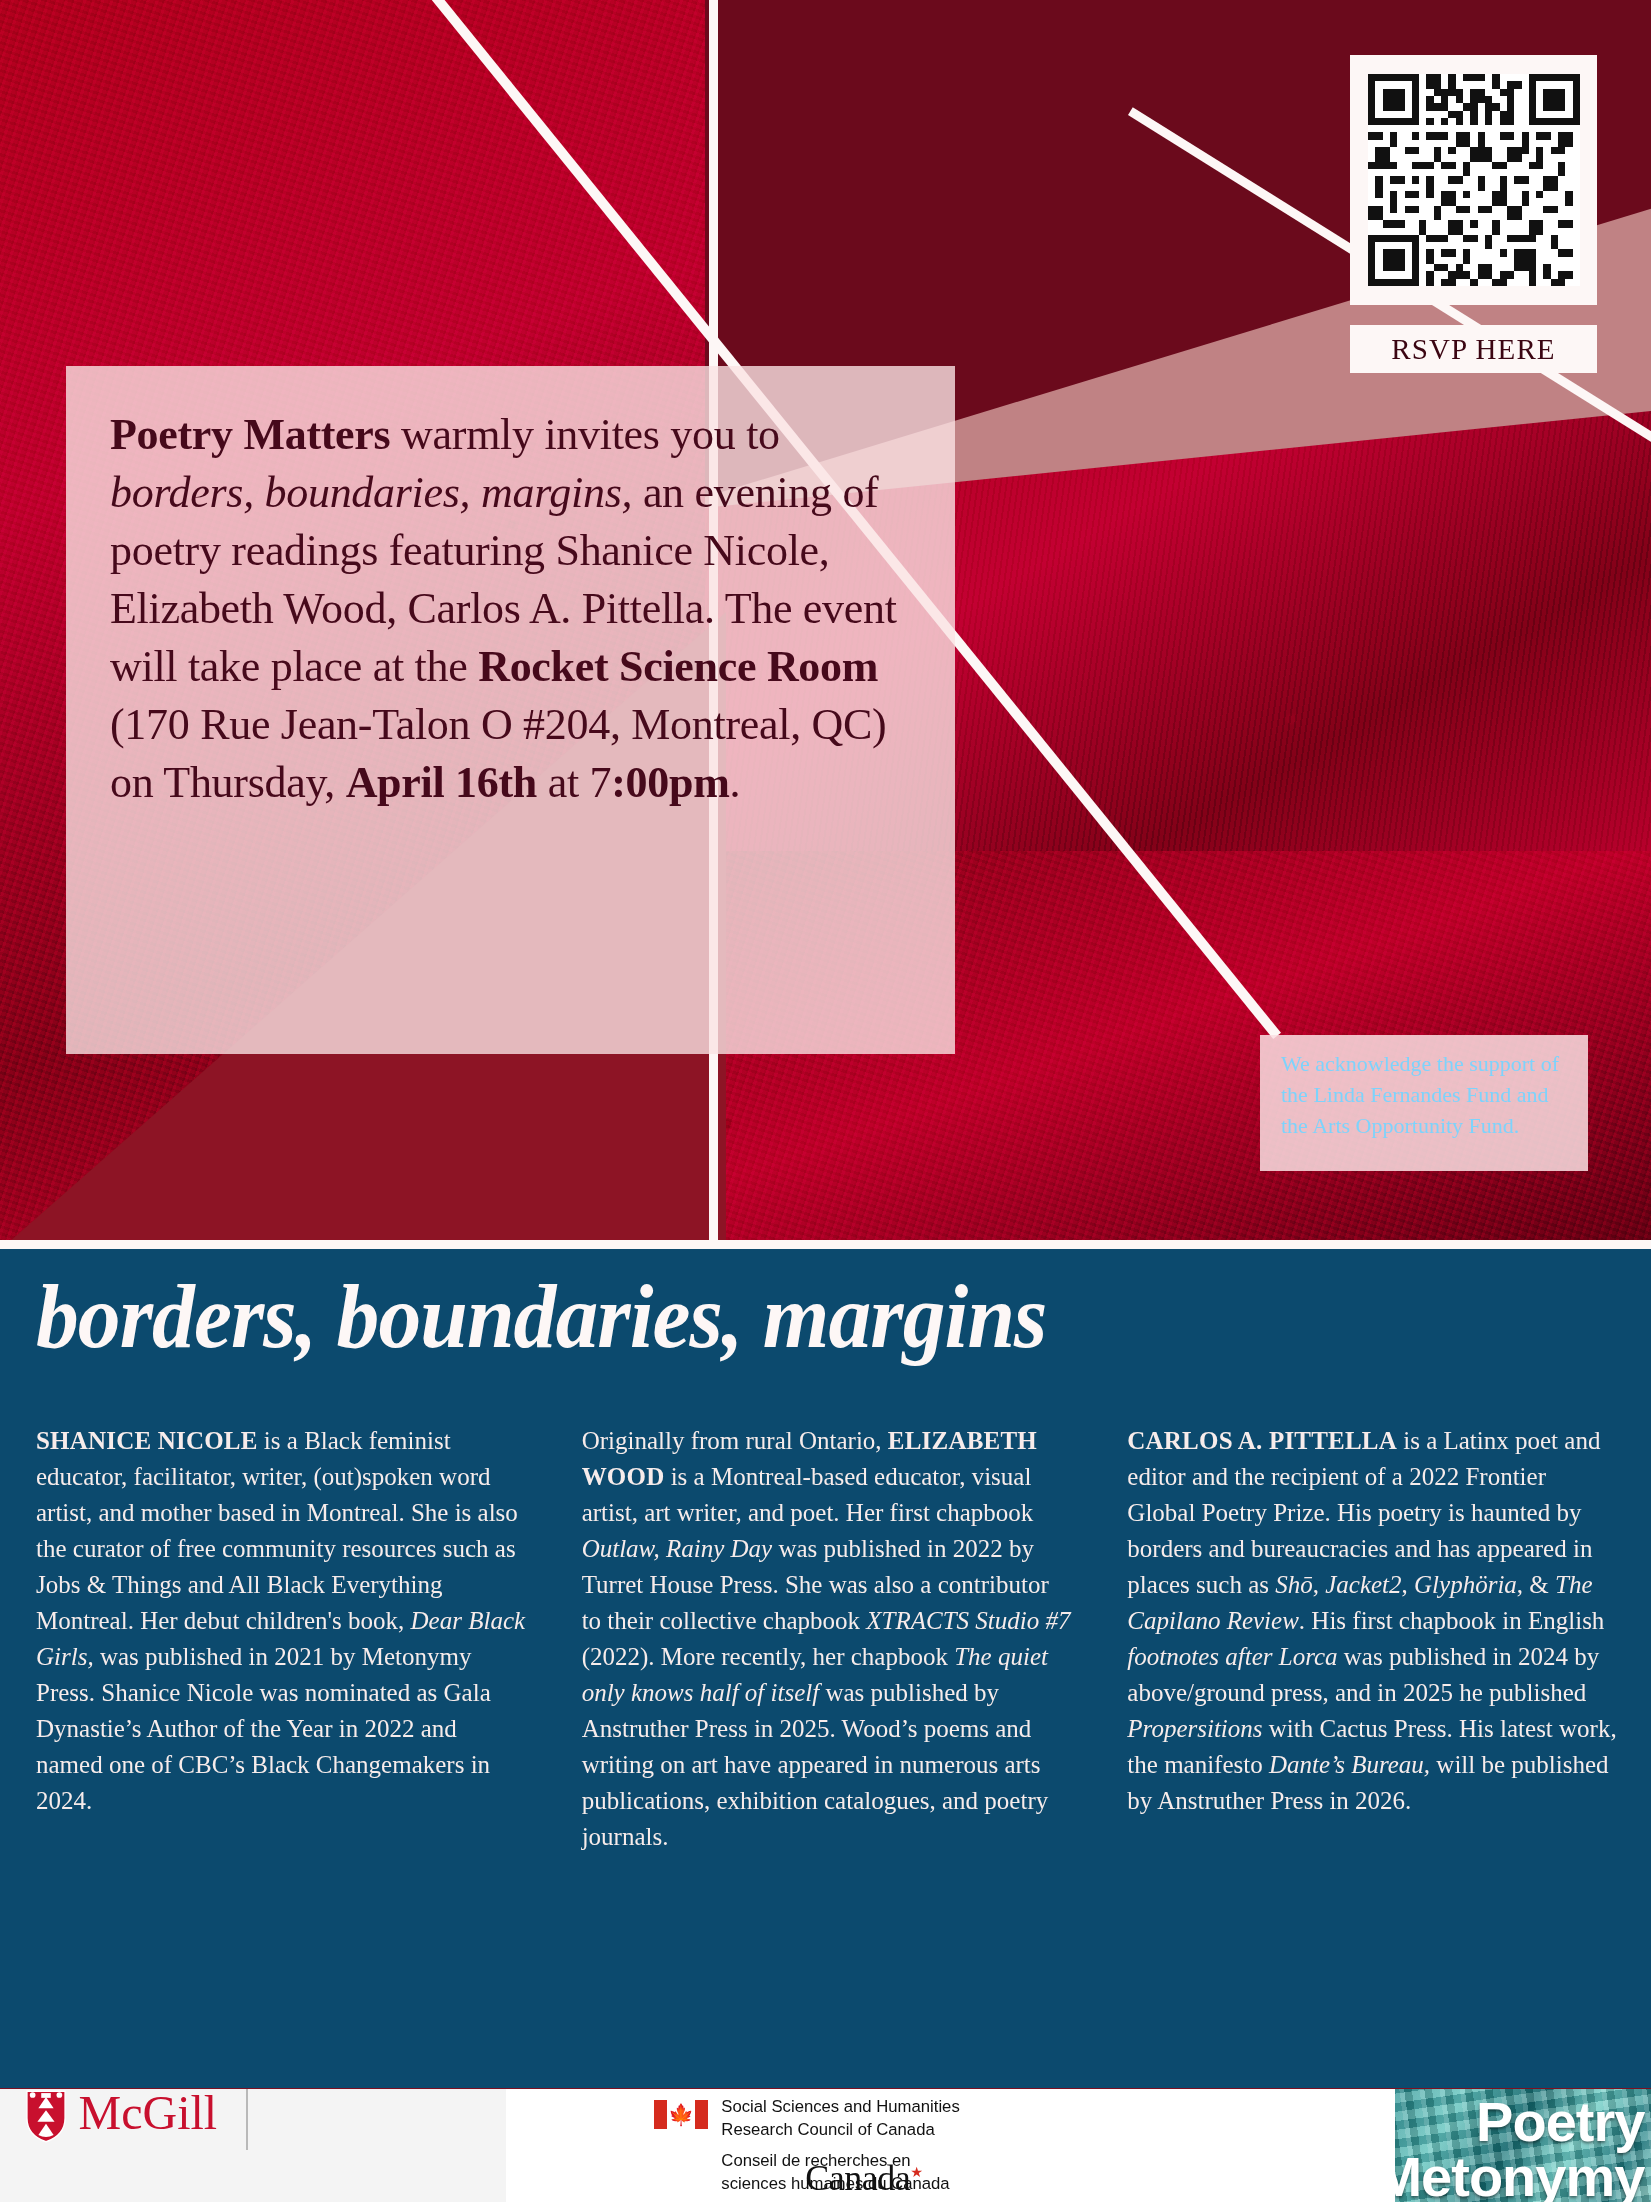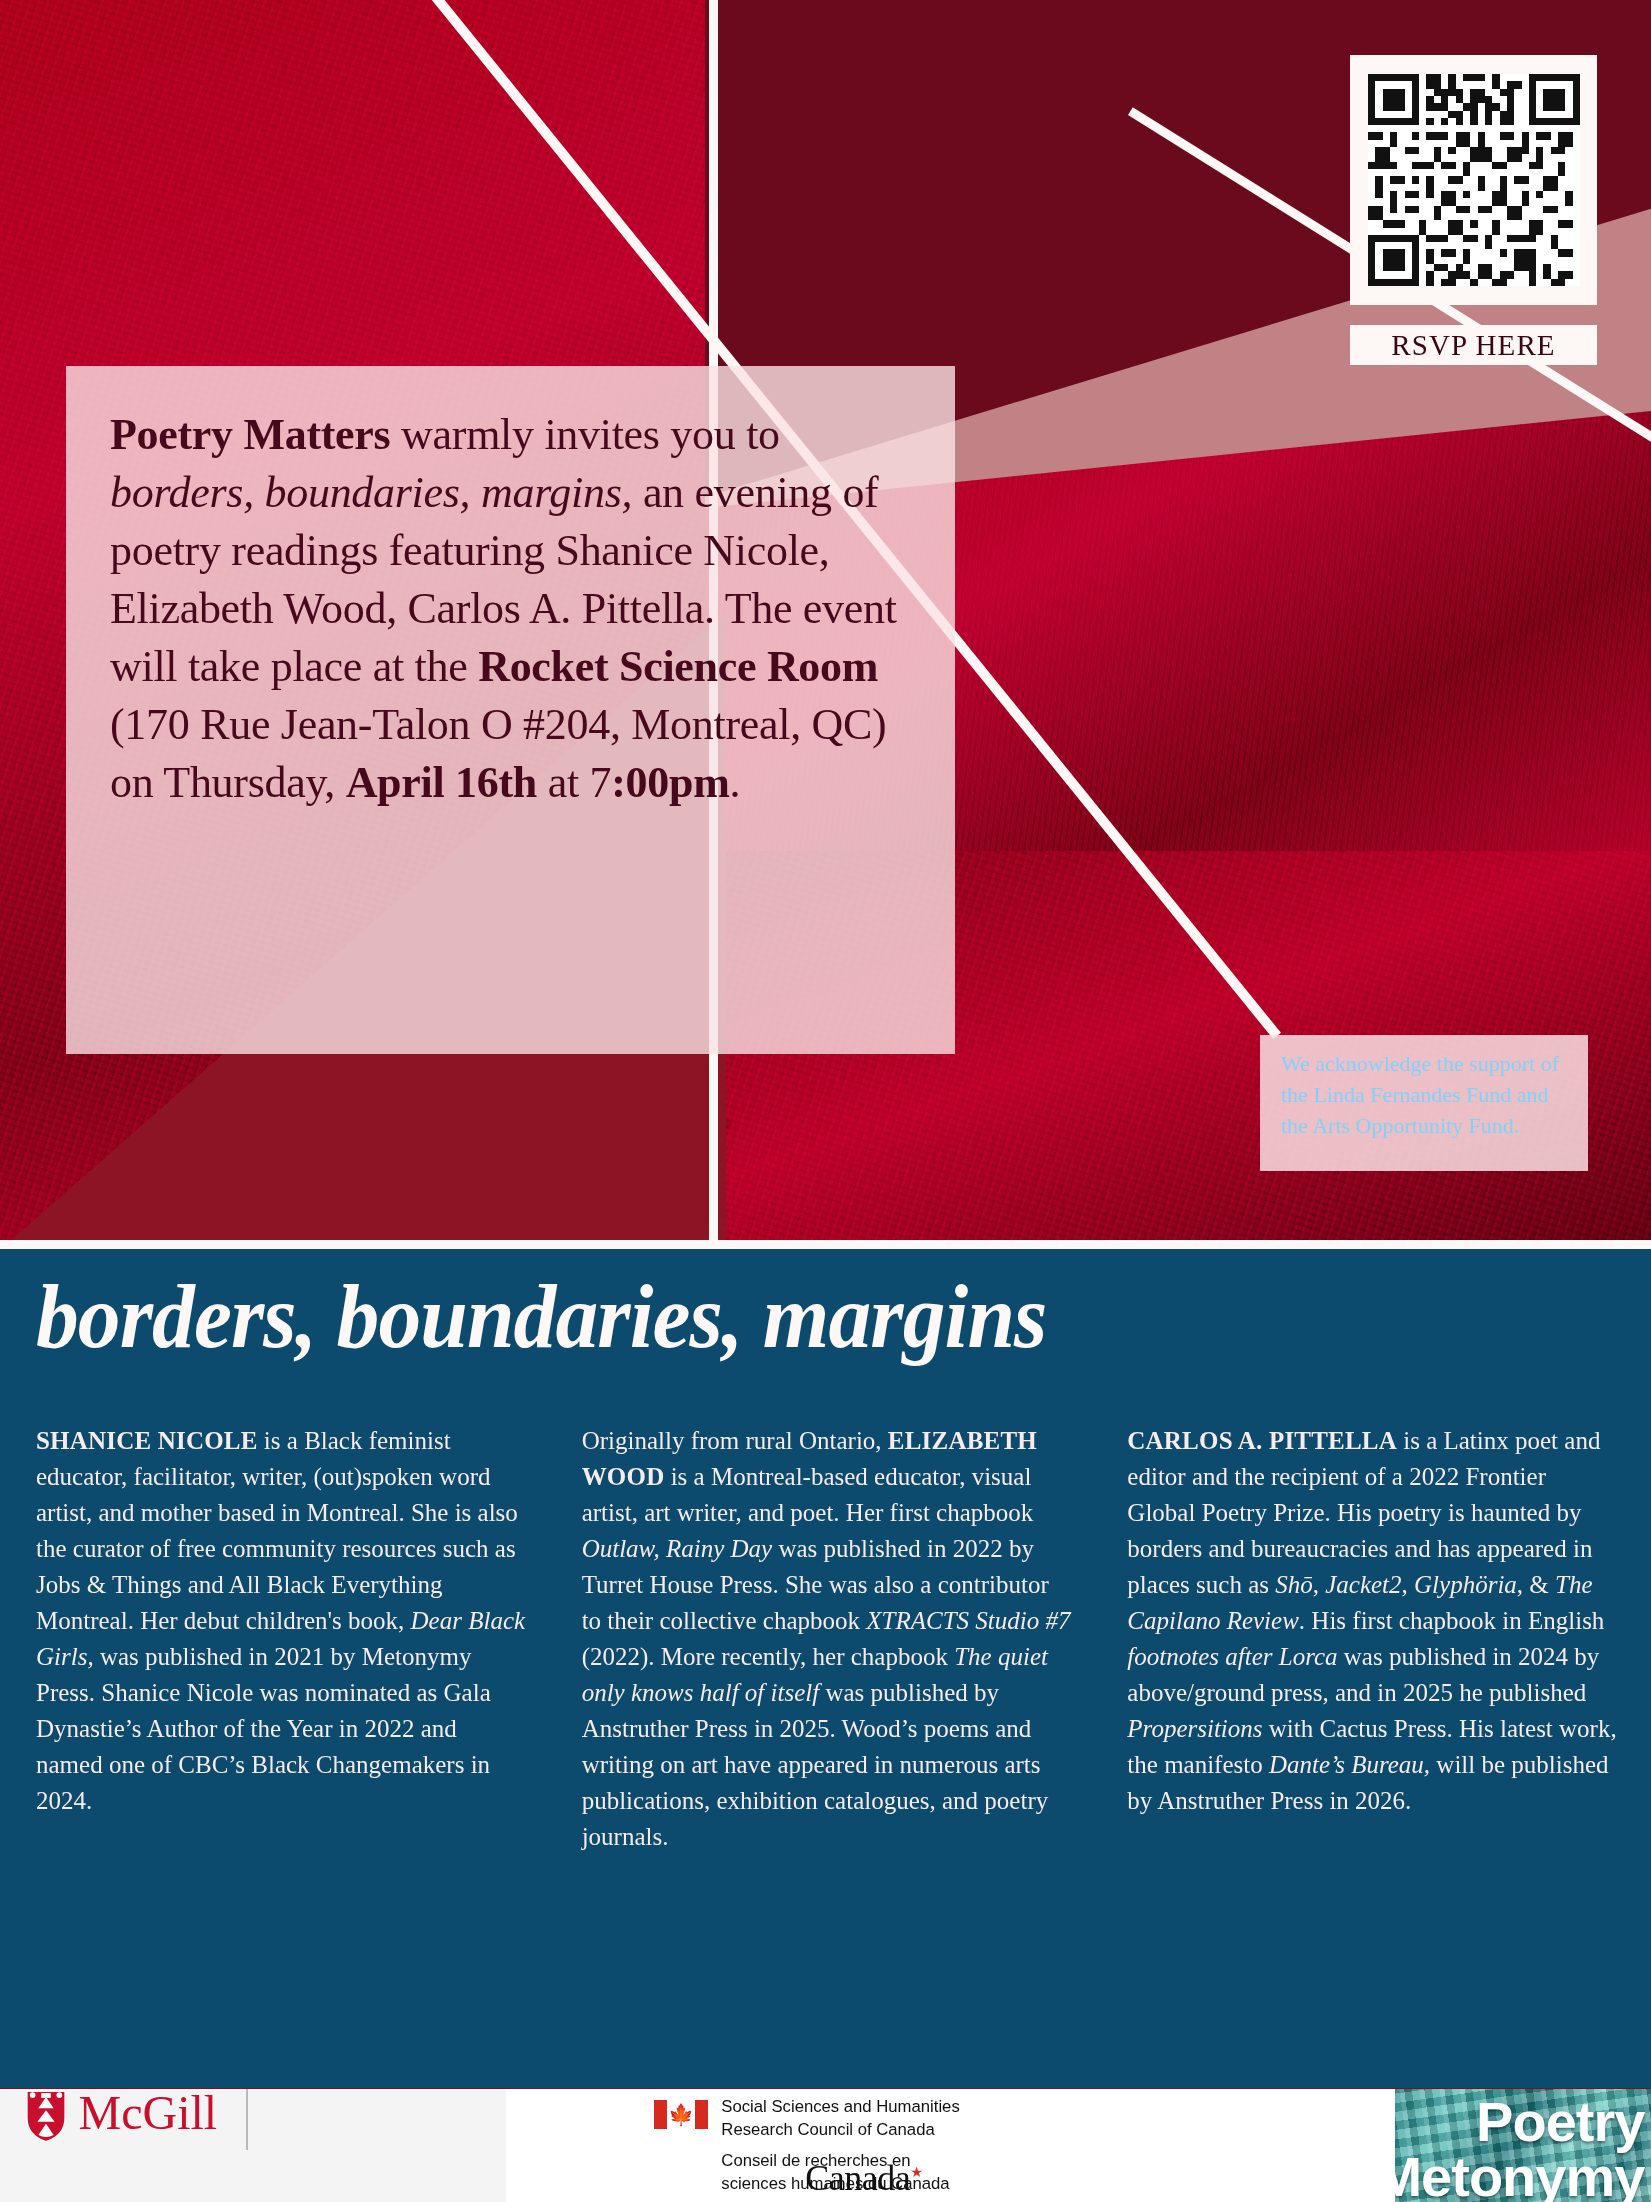--- a/index.html
+++ b/index.html
@@ -43,21 +43,21 @@
   .stripe-a{left:401px;top:-38px;width:9.6px;height:1386px;transform:rotate(-39deg);}
   .stripe-b{left:709px;top:-5.7px;width:8.6px;height:1271px;}
   .stripe-c{left:1128px;top:115px;width:8.6px;height:726px;transform:rotate(-58deg);}
   
   .topline{position:absolute;left:0;top:1240px;width:1652px;height:9.6px;background:#fdf7f6;}
 
   
   .qrwrap{position:absolute;left:1350px;top:55px;width:247px;height:250px;background:#fdf7f6;
      display:flex;align-items:center;justify-content:center;}
   .qr{width:212px;height:212px;display:block;}
-  .rsvp{position:absolute;left:1350px;top:325px;width:247px;height:40px;background:#fdf7f6;
+  .rsvp{position:absolute;left:1350px;top:325px;width:247px;height:48px;background:#fdf7f6;
      display:flex;align-items:center;justify-content:center;
      font-family:"Liberation Serif",serif;font-size:29px;letter-spacing:1.1px;color:#3b0512;}
 
   
   .invite{position:absolute;left:66px;top:366px;width:889px;height:688px;
      background:rgba(250,226,228,.80);
      padding:40px 30px 0 44px;box-sizing:border-box;}
   .invite p{margin:0;font-family:"Liberation Serif",serif;
      font-size:44px;line-height:1.32;color:#46091b;letter-spacing:-0.3px;}
   .invite b{font-weight:bold;}

